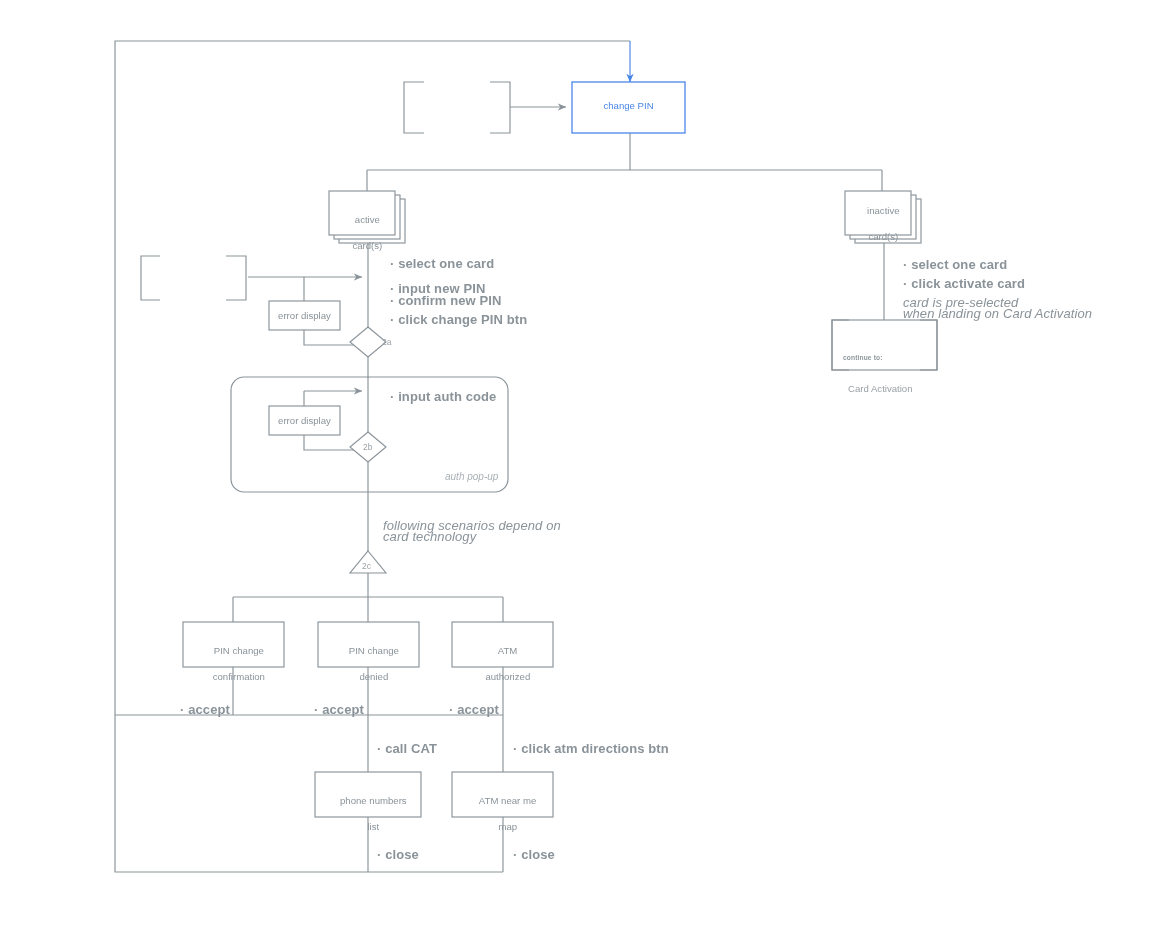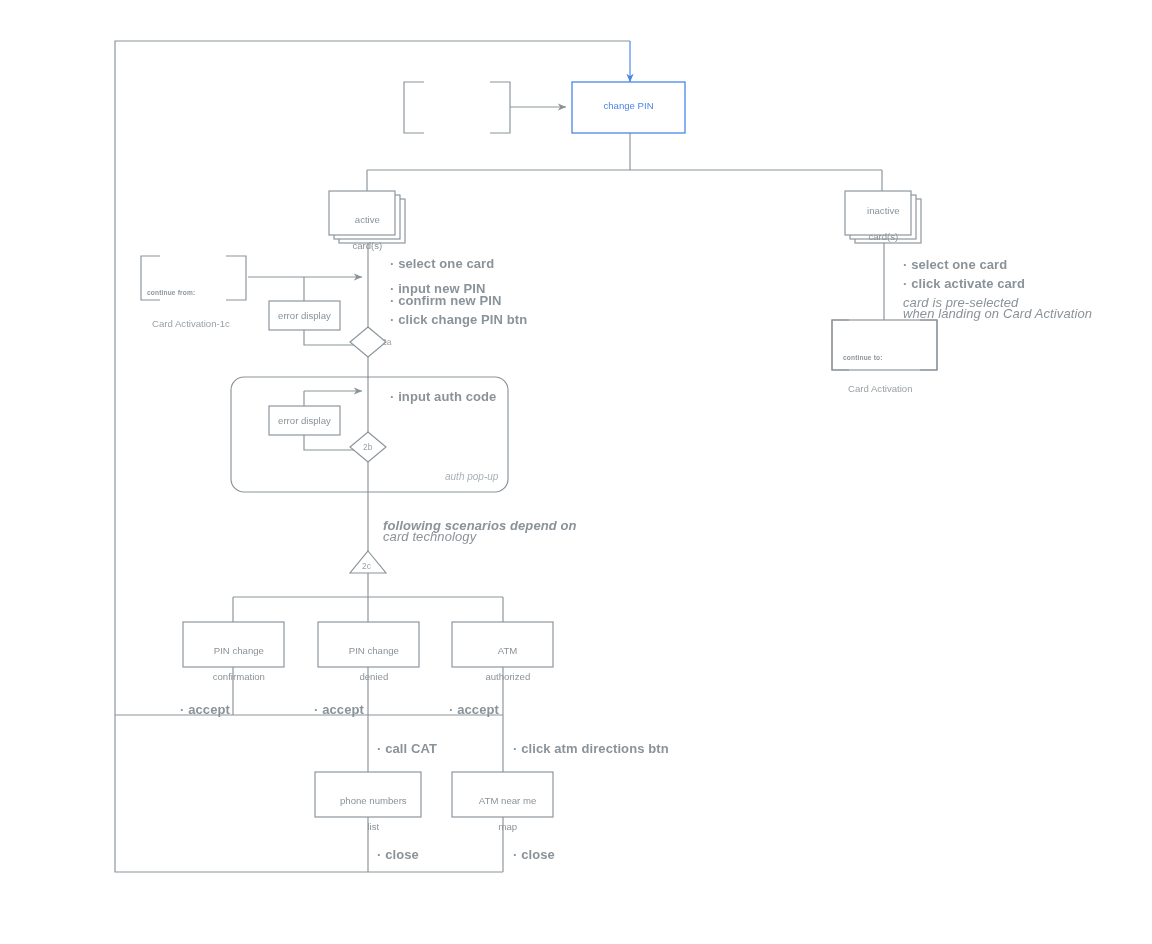--- a/index.html
+++ b/index.html
@@ -123,24 +123,20 @@
         <path d="M920,320 L937,320 L937,370 L920,370"></path>
       </g>
     </g>
 
     <rect x="572" y="82" width="113" height="51" fill="#ffffff" stroke="#4a86e8" stroke-width="1.3"></rect>
   </svg>
 
   <div class="boxlabel blue" style="left:572px;top:100px;width:113px;">change PIN</div>
 
 
-  <div class="cont" style="left:147px;top:269px;">
-    <span class="t">continue from:</span>
-    <span class="v">Card Activation-1c</span>
-  </div>
 
   <div class="cont" style="left:843px;top:334px;">
     <span class="t">continue to:</span>
     <span class="v">Card Activation</span>
   </div>
 
   <div class="boxlabel" style="left:329px;top:201px;width:66px;">
     <span>active</span><br>
     <span>card(s)</span>
   </div>
@@ -164,21 +160,21 @@
   <div class="tx b" style="left:390px;top:292px;">· confirm new PIN</div>
   <div class="tx b" style="left:390px;top:311px;">· click change PIN btn</div>
 
   <div class="tx b" style="left:903px;top:256px;">· select one card</div>
   <div class="tx b" style="left:903px;top:275px;">· click activate card</div>
   <div class="tx i" style="left:903px;top:294px;">card is pre-selected</div>
   <div class="tx i" style="left:903px;top:305px;">when landing on Card Activation</div>
 
   <div class="tx b" style="left:390px;top:388px;">· input auth code</div>
 
-  <div class="tx i" style="left:383px;top:517px;font-weight:bold;">following scenarios depend on</div>
+  <div class="tx i" style="left:383px;top:517px;">following scenarios depend on</div>
   <div class="tx i" style="left:383px;top:528px;">card technology</div>
 
   <div class="boxlabel" style="left:183px;top:632px;width:101px;">
     <span>PIN change</span><br>
     <span>confirmation</span>
   </div>
   <div class="boxlabel" style="left:318px;top:632px;width:101px;">
     <span>PIN change</span><br>
     <span>denied</span>
   </div>

